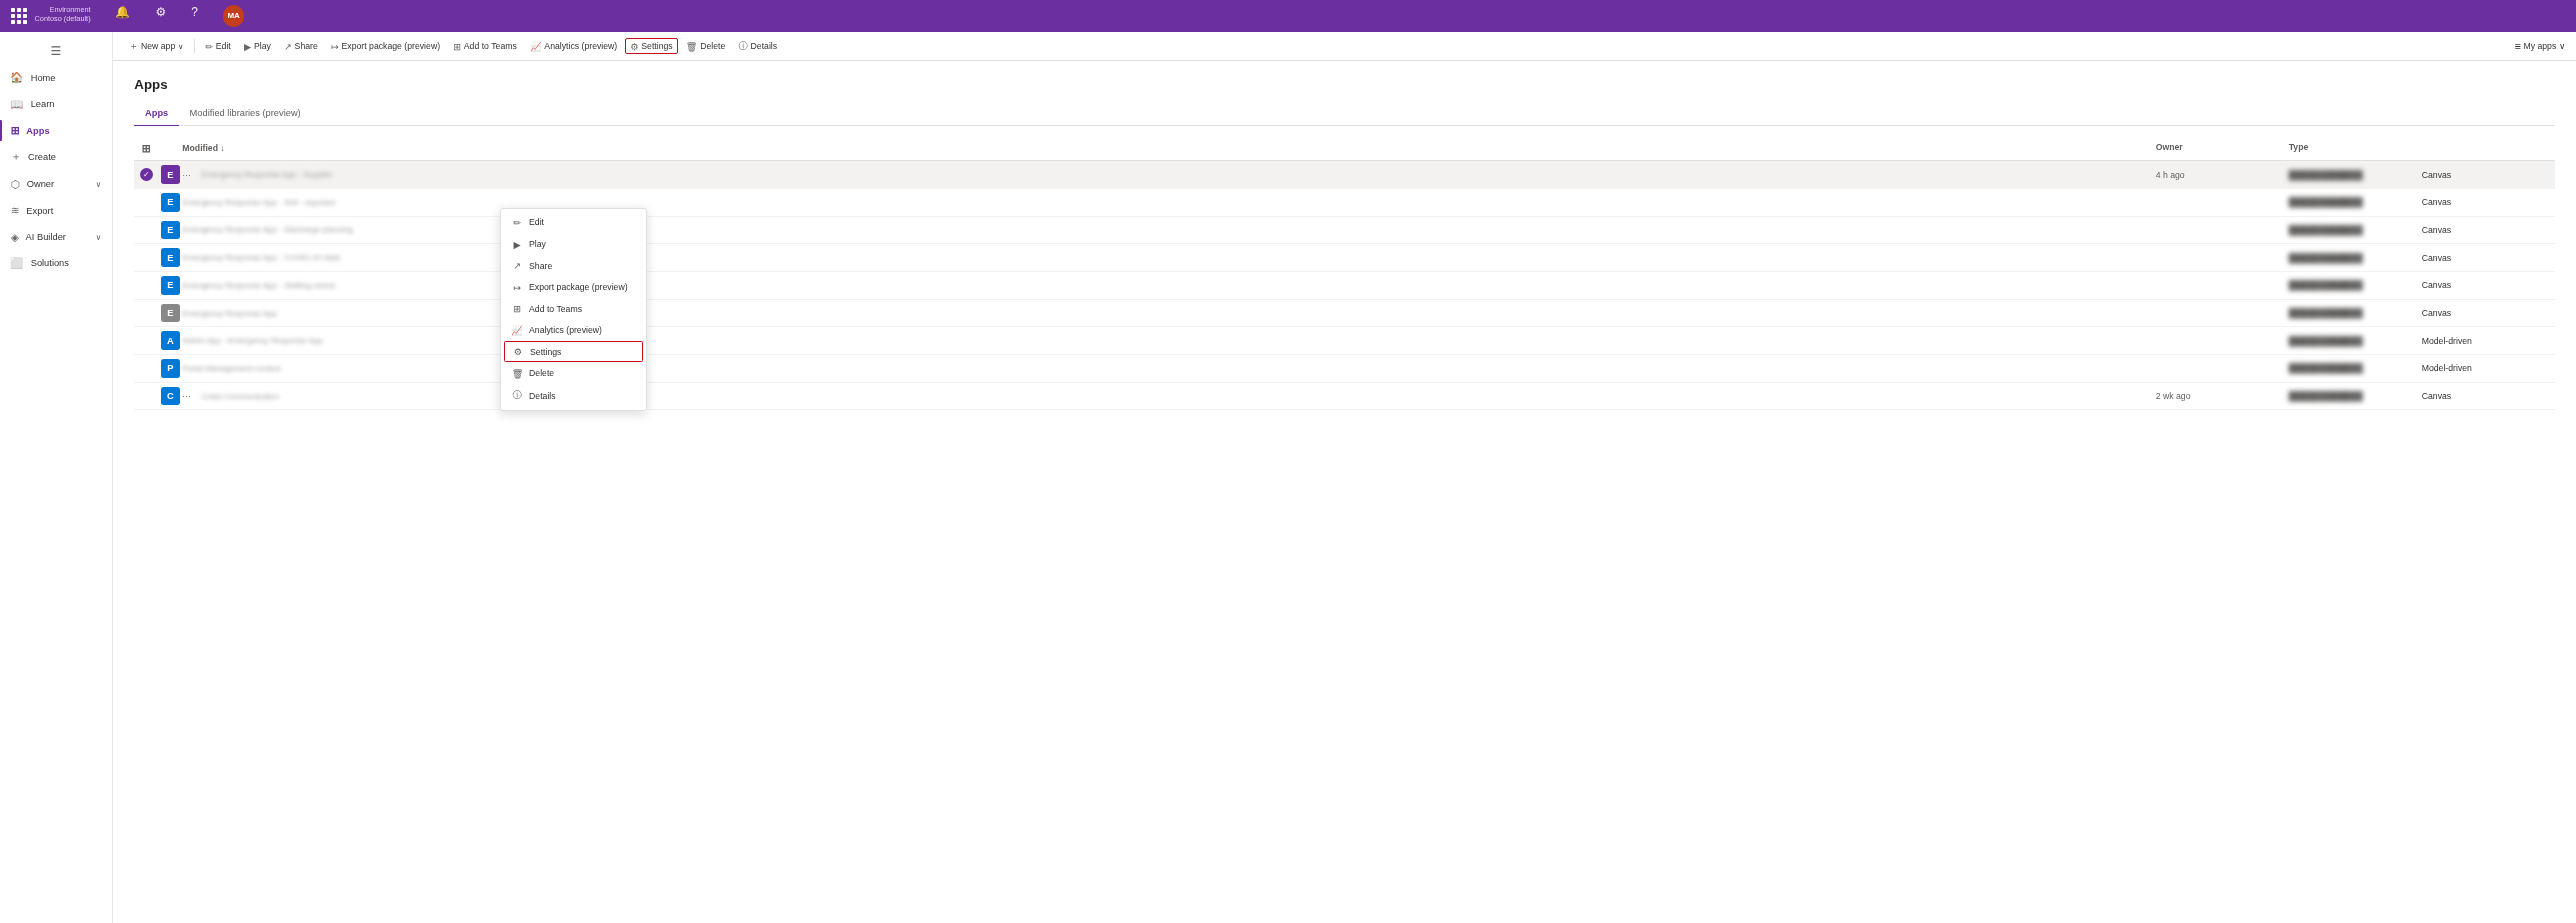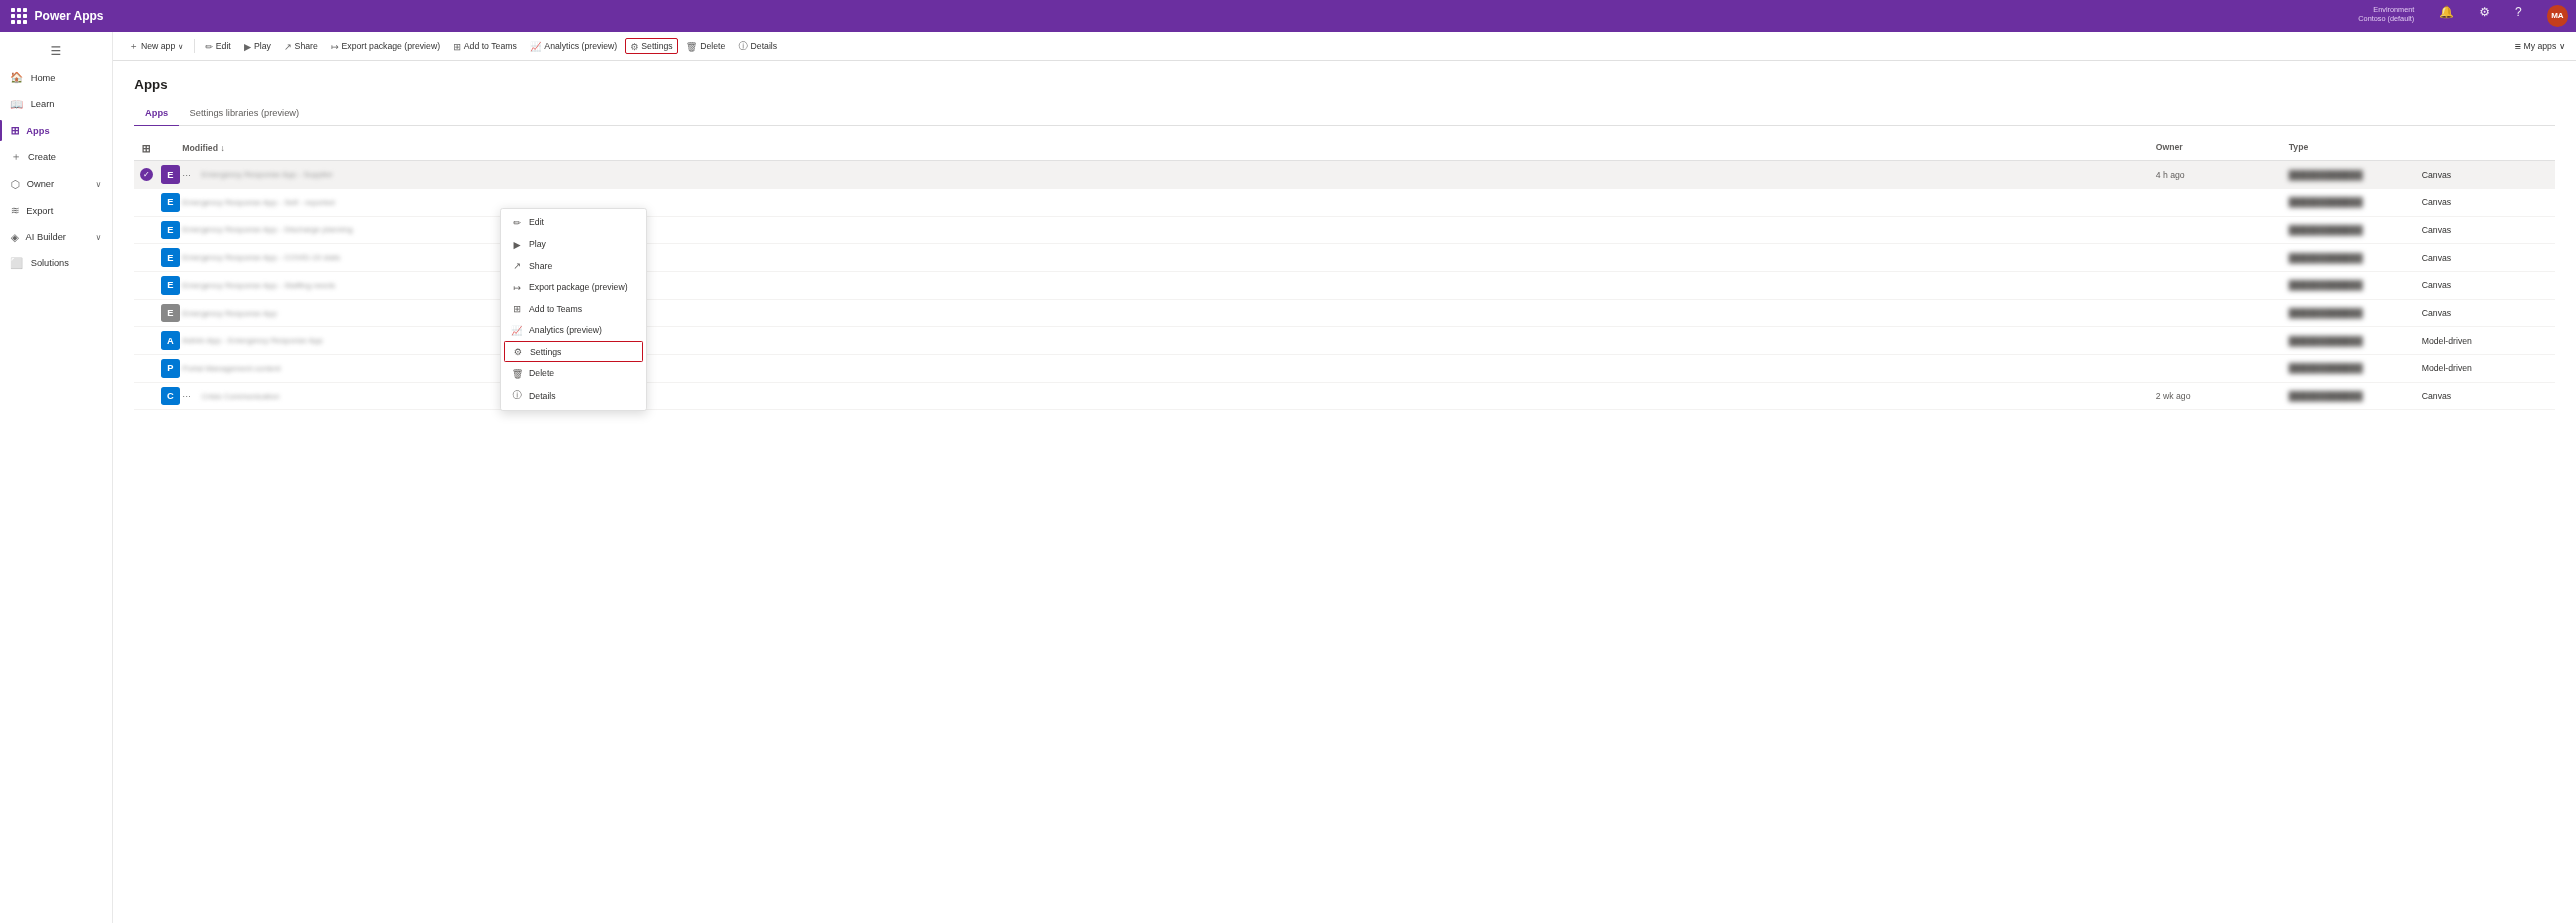--- a/index.html
+++ b/index.html
@@ -206,21 +206,20 @@
         <div class="waffle-dot"></div>
         <div class="waffle-dot"></div>
       <div class="waffle-dot"></div>
         <div class="waffle-dot"></div>
         <div class="waffle-dot"></div>
       <div class="waffle-dot"></div>
         <div class="waffle-dot"></div>
         <div class="waffle-dot"></div>
     </div>
   </div>
-  <span class="topbar-title">Power Apps</span>
   <div class="topbar-right">
     <div class="env-info">
       <span style="font-size:7.3px;color:#e0c8f0;">Environment</span>
       <span>Contoso (default)</span>
     </div>
     <span class="topbar-icon">🔔</span>
     <span class="topbar-icon">⚙</span>
     <span class="topbar-icon">?</span>
     <div class="avatar">MA</div>
   </div>
@@ -314,21 +313,21 @@
     <span>My apps</span>
     <span>∨</span>
   </div>
 </div>
 
 <div class="main">
   <h1 class="page-title">Apps</h1>
 
   <div class="tabs">
     <div class="tab active">Apps</div>
-    <div class="tab">Settings libraries (preview)</div>
+    <div class="tab">Modified libraries (preview)</div>
   </div>
 
   <div class="table-container">
     <div class="table-header">
       <div class="col-check">
         <span style="font-size:10.7px;color:#605e5c;">⊞</span>
       </div>
       <div></div>
       <div class="col-header-sort">
         <span>Modified ↓</span>

